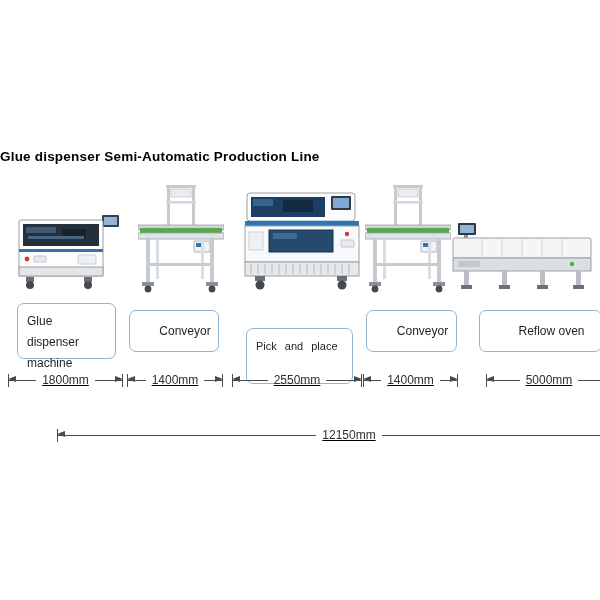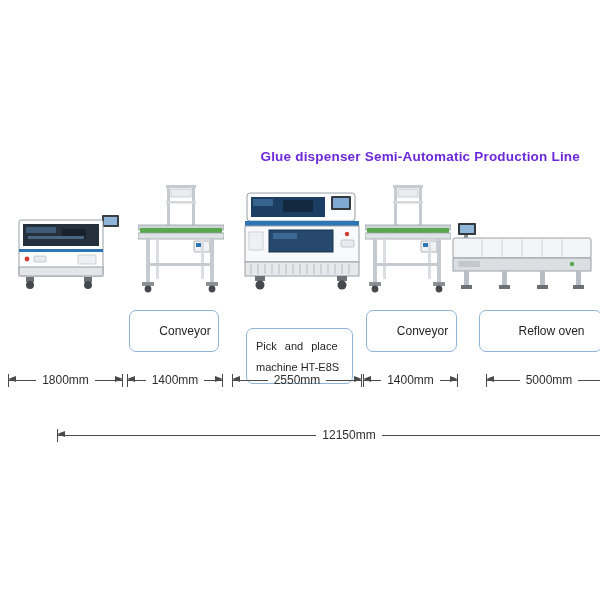--- a/index.html
+++ b/index.html
@@ -1,37 +1,37 @@
 <!DOCTYPE html>
 <html><head>
 <meta charset="utf-8">
 <style>
   html,body { margin:0; padding:0; background:#ffffff; }
   .canvas {
     position:relative; width:600px; height:600px; background:#ffffff;
     font-family:"Liberation Sans", sans-serif; overflow:hidden;
   }
   .title {
-    position:absolute; top:149px; left:0; width:580px; text-align:right;
-    font-size:13.5px; font-weight:700; color:#6d28d9; letter-spacing:0.2px;
+    position:absolute; top:149px; left:0; width:580px; text-align:left;
+    font-size:13.5px; font-weight:700; color:#000000; letter-spacing:0.2px;
   }
   .machine { position:absolute; }
   .machine svg { display:block; width:100%; height:100%; }
 
   .station-box {
     position:absolute; box-sizing:border-box; background:#ffffff;
     border:1.2px solid #8FB4D6; border-radius:7px; color:#1f1f1f;
   }
   .station-box.two-line { padding:7px 6px 0 9px; font-size:12px; line-height:21px; }
   .station-box.one-line { display:flex; align-items:center; justify-content:center; font-size:12px;padding-left:22px; }
   .station-box .wide { word-spacing:5px; }
   .station-box.small-text { font-size:11px;margin-top:25px; }
 
   .dim {
-    position:absolute; top:372px; height:16px; display:flex; align-items:center;
+    position:absolute; top:372px; height:16px; display:flex; align-items:center;text-decoration:underline;
   }
   .dim.total { top:427px; }
   .tick { width:1px; height:13px; background:#4a4a4a; flex:0 0 auto; }
   .dline { flex:1 1 auto; min-width:8px; height:0; border-top:1.2px solid #4a4a4a; position:relative; }
   .dline.arrow-left::before {
     content:""; position:absolute; left:-1px; top:-4.2px; width:0; height:0;
     border-top:3.6px solid transparent; border-bottom:3.6px solid transparent;
     border-right:8px solid #4a4a4a;
   }
   .dline.arrow-right::after {
@@ -156,28 +156,31 @@
       <rect x="50" y="49" width="5" height="14" fill="#b9bec4"></rect>
       <rect x="88" y="49" width="5" height="14" fill="#b9bec4"></rect>
       <rect x="124" y="49" width="5" height="14" fill="#b9bec4"></rect>
       <rect x="9" y="63" width="11" height="4" fill="#6b7075"></rect>
       <rect x="47" y="63" width="11" height="4" fill="#6b7075"></rect>
       <rect x="85" y="63" width="11" height="4" fill="#6b7075"></rect>
       <rect x="121" y="63" width="11" height="4" fill="#6b7075"></rect>
     </svg>
   </div>
 
+  <div class="station-box two-line" style="left:17px; top:303px; width:99px; height:56px;">
+    <div class="wide">Glue dispenser</div>
+    <div>machine</div>
+  </div>
 
   <div class="station-box one-line" style="left:129px; top:310px; width:90px; height:42px;">
     <span>Conveyor</span>
   </div>
 
   <div class="station-box two-line small-text" style="left:246px; top:303px; width:107px; height:56px;">
     <div class="wide">Pick and place</div>
-    <div>machine HT-E8S</div>
   </div>
 
   <div class="station-box one-line" style="left:366px; top:310px; width:91px; height:42px;">
     <span>Conveyor</span>
   </div>
 
   <div class="station-box one-line" style="left:479px; top:310px; width:123px; height:42px;">
     <span>Reflow oven</span>
   </div>
 

